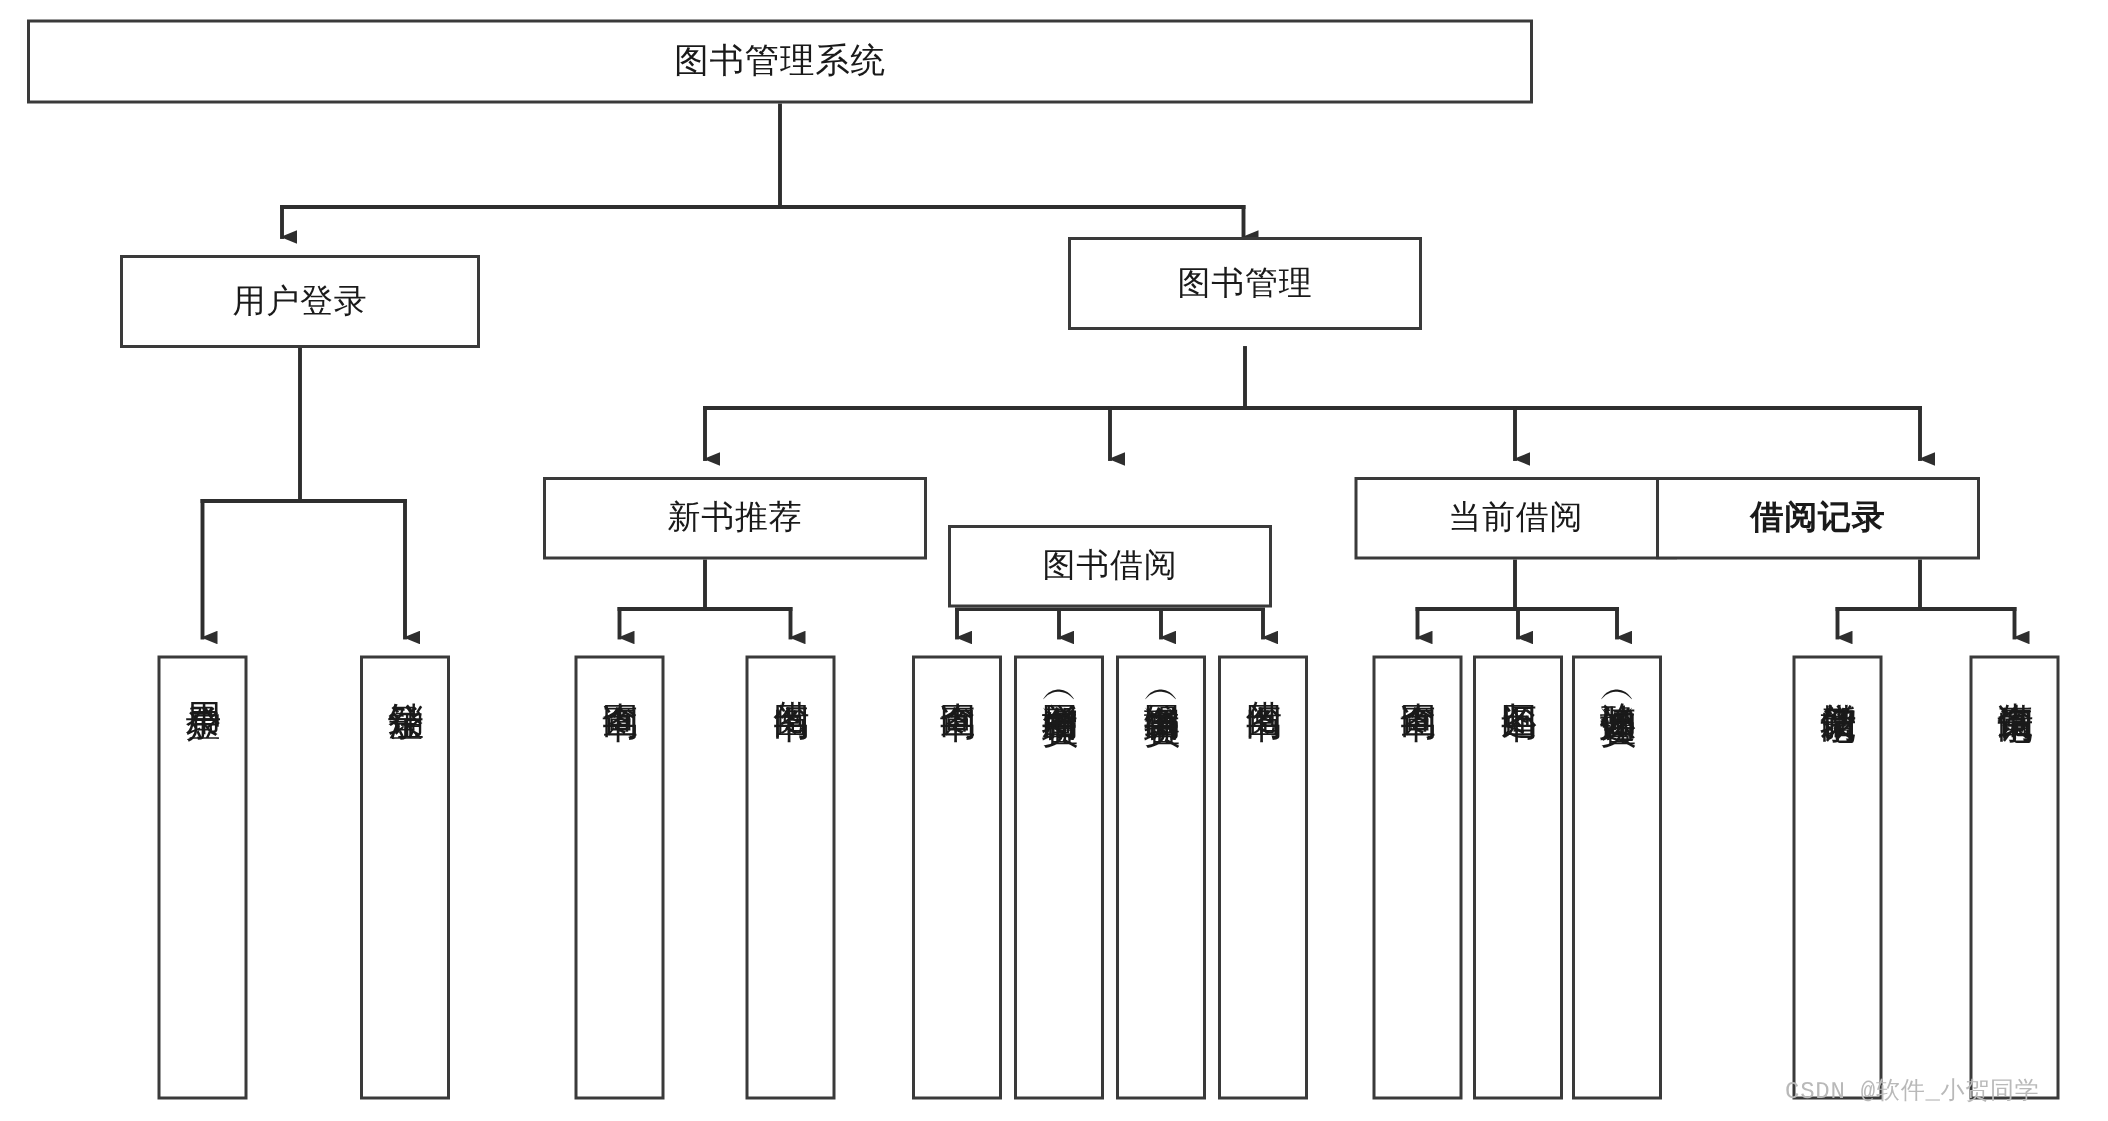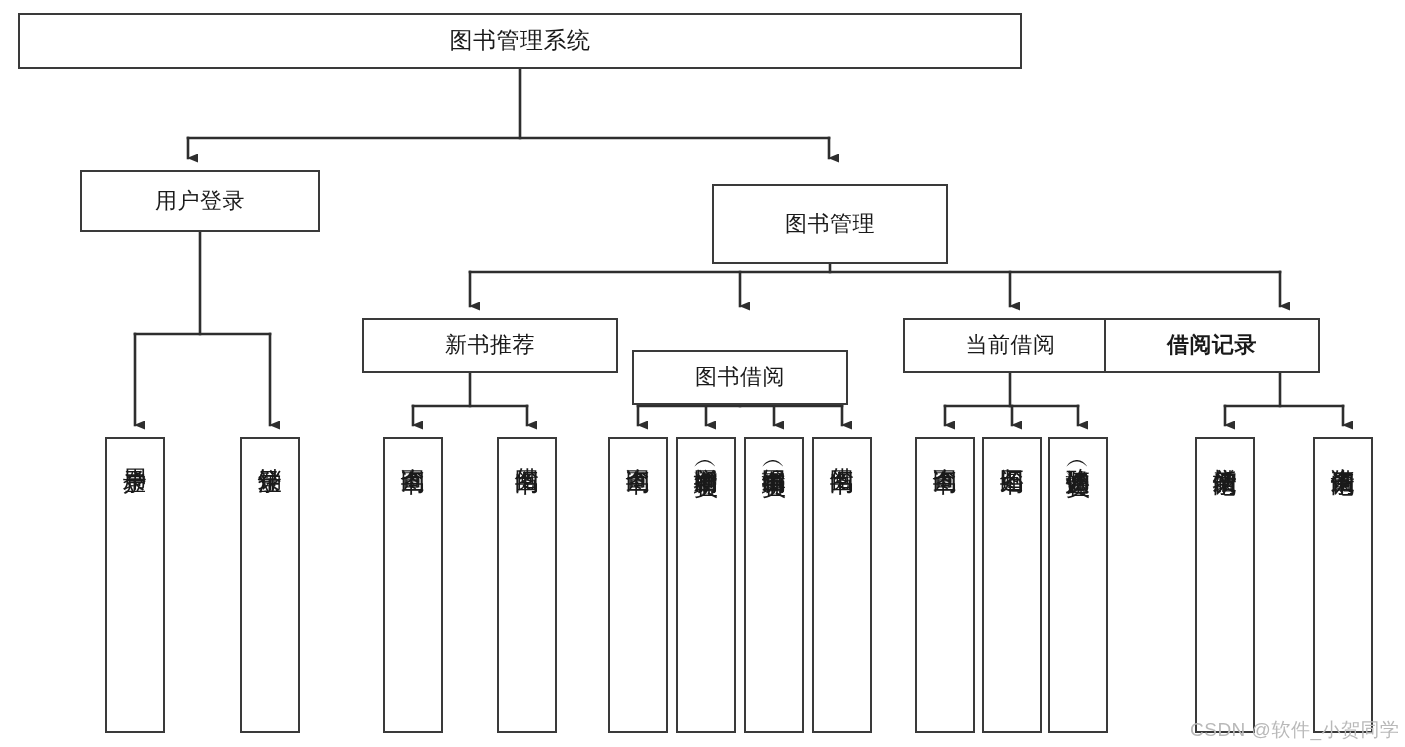--- a/index.html
+++ b/index.html
@@ -57,25 +57,26 @@
     writing-mode: vertical-rl;
     text-orientation: upright;
     font-size: 24px;
     line-height: 1.06;
     letter-spacing: 1px;
     white-space: nowrap;
     color: #1a1a1a;
   }
   .watermark {
     position: absolute;
-    font-size: 19px;
+    font-size: 16px;
     color: #b9b9b9;
     letter-spacing: 0.5px;
     white-space: nowrap;
     z-index: 3;
+    font-family: Liberation Mono, monospace;
   }
 </style>
 </head>
 <body>
 
 <div id="diagram-root">
 
   <svg id="edge-layer" viewBox="0 0 1405 747" xmlns="http://www.w3.org/2000/svg">
     <defs>
       <marker id="arrowhead" markerWidth="9" markerHeight="11" refX="4.5" refY="10" orient="auto" markerUnits="userSpaceOnUse">
@@ -178,21 +179,21 @@
       <g>
         <path d="M1343,406 L1343,425" marker-end="url(#arrowhead)"></path>
       </g>
 
     </g>
   </svg>
 
   <div class="node level-root" style="left:18px; top:13px; width:1004px; height:56px;">图书管理系统</div>
 
   <div class="node level-2" style="left:80px; top:170px; width:240px; height:62px;">用户登录</div>
-  <div class="node level-2" style="left:712px; top:184px; width:236px; height:80px;">图书管理</div>
+  <div class="node level-2" style="left:712px; top:158px; width:236px; height:62px;">图书管理</div>
 
   <div class="node level-3" style="left:362px; top:318px; width:256px; height:55px;">新书推荐</div>
   <div class="node level-3" style="left:632px; top:318px; width:216px; height:55px;margin-top:32px;">图书借阅</div>
   <div class="node level-3" style="left:903px; top:318px; width:215px; height:55px;text-align:center;">当前借阅</div>
   <div class="node level-3" style="left:1104px; top:318px; width:216px; height:55px;font-weight:bold;">借阅记录</div>
 
   <div class="node leaf" style="left:105px; top:437px; width:60px; height:296px;">
     <span class="vlabel">用户登录</span>
   </div>
   <div class="node leaf" style="left:240px; top:437px; width:60px; height:296px;">

